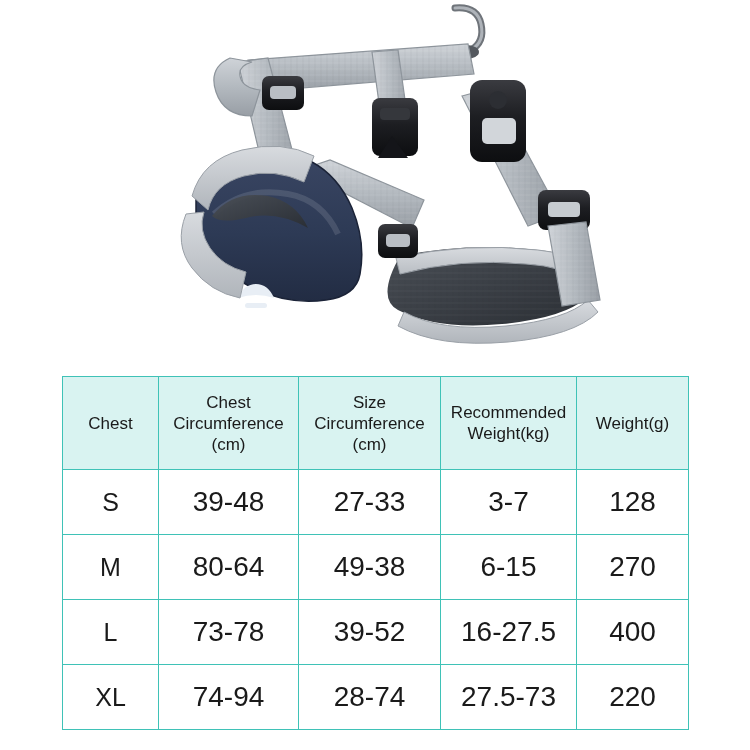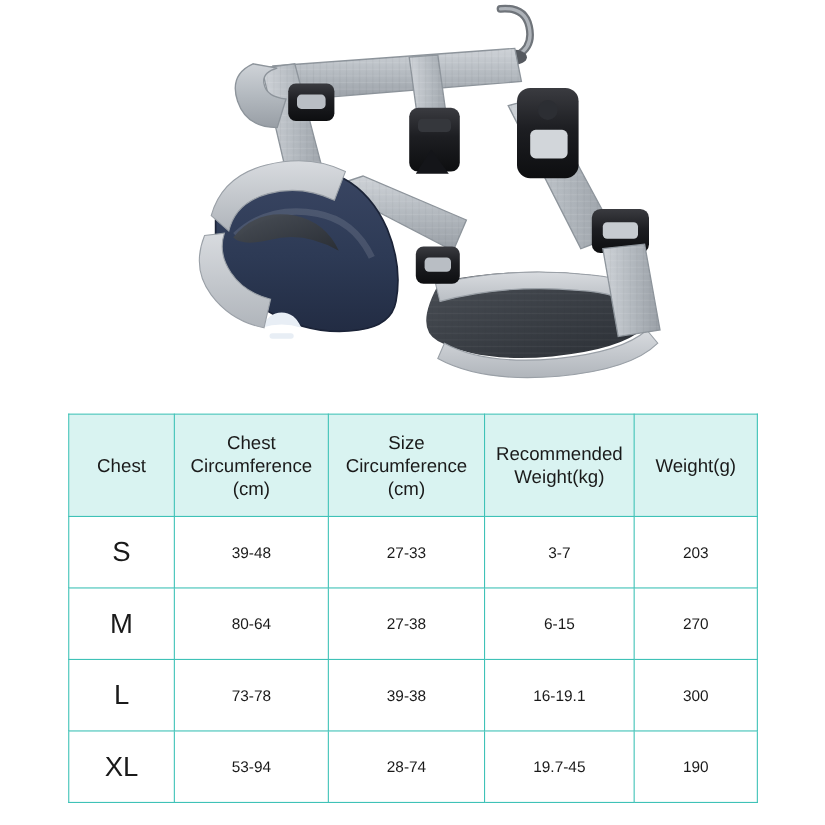--- a/index.html
+++ b/index.html
@@ -55,21 +55,21 @@
   }
   .size-table thead th {
     background: #d9f3f1;
     height: 88px;
     font-size: 17px;
     line-height: 21px;
     padding: 2px 3px;
   }
   .size-table tbody td {
     height: 64px;
-    font-size: 14px;
+    font-size: 28px;
     background: #ffffff;
     padding: 0;
   }
   .size-table tbody td.size-cell {
     font-size: 25px;
   }
   .col-size { width: 96px; }
   .col-chest { width: 140px; }
   .col-neck { width: 142px; }
   .col-recw { width: 136px; }
@@ -253,39 +253,39 @@
           <span class="hdr-line">Weight(g)</span>
         </th>
       </tr>
     </thead>
     <tbody>
       <tr>
         <td class="size-cell">S</td>
         <td>39-48</td>
         <td>27-33</td>
         <td>3-7</td>
-        <td>203</td>
+        <td>128</td>
       </tr>
       <tr>
         <td class="size-cell">M</td>
         <td>80-64</td>
-        <td>27-38</td>
+        <td>49-38</td>
         <td>6-15</td>
         <td>270</td>
       </tr>
       <tr>
         <td class="size-cell">L</td>
         <td>73-78</td>
-        <td>39-38</td>
-        <td>16-19.1</td>
-        <td>300</td>
+        <td>39-52</td>
+        <td>16-27.5</td>
+        <td>400</td>
       </tr>
       <tr>
         <td class="size-cell">XL</td>
-        <td>53-94</td>
+        <td>74-94</td>
         <td>28-74</td>
-        <td>19.7-45</td>
-        <td>190</td>
+        <td>27.5-73</td>
+        <td>220</td>
       </tr>
     </tbody>
   </table>
 
 </div>
 
 </body></html>

